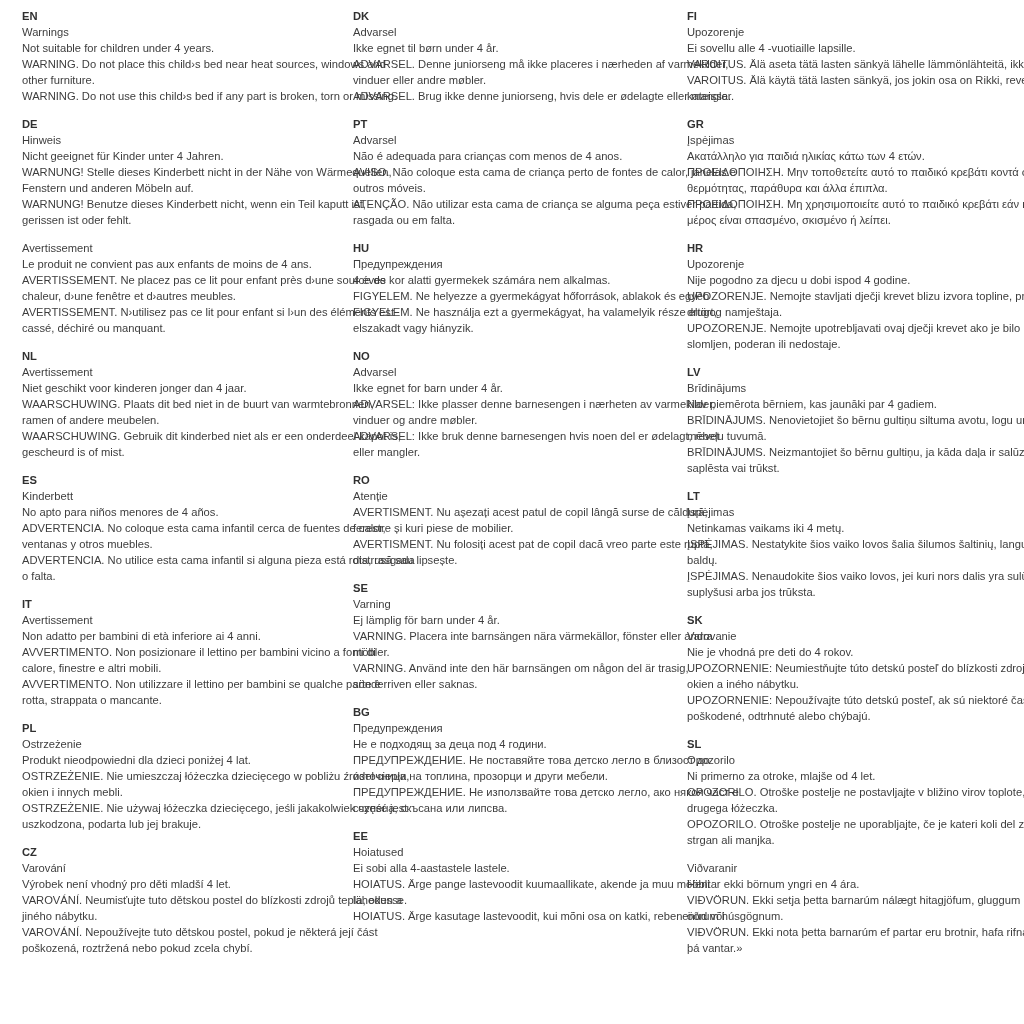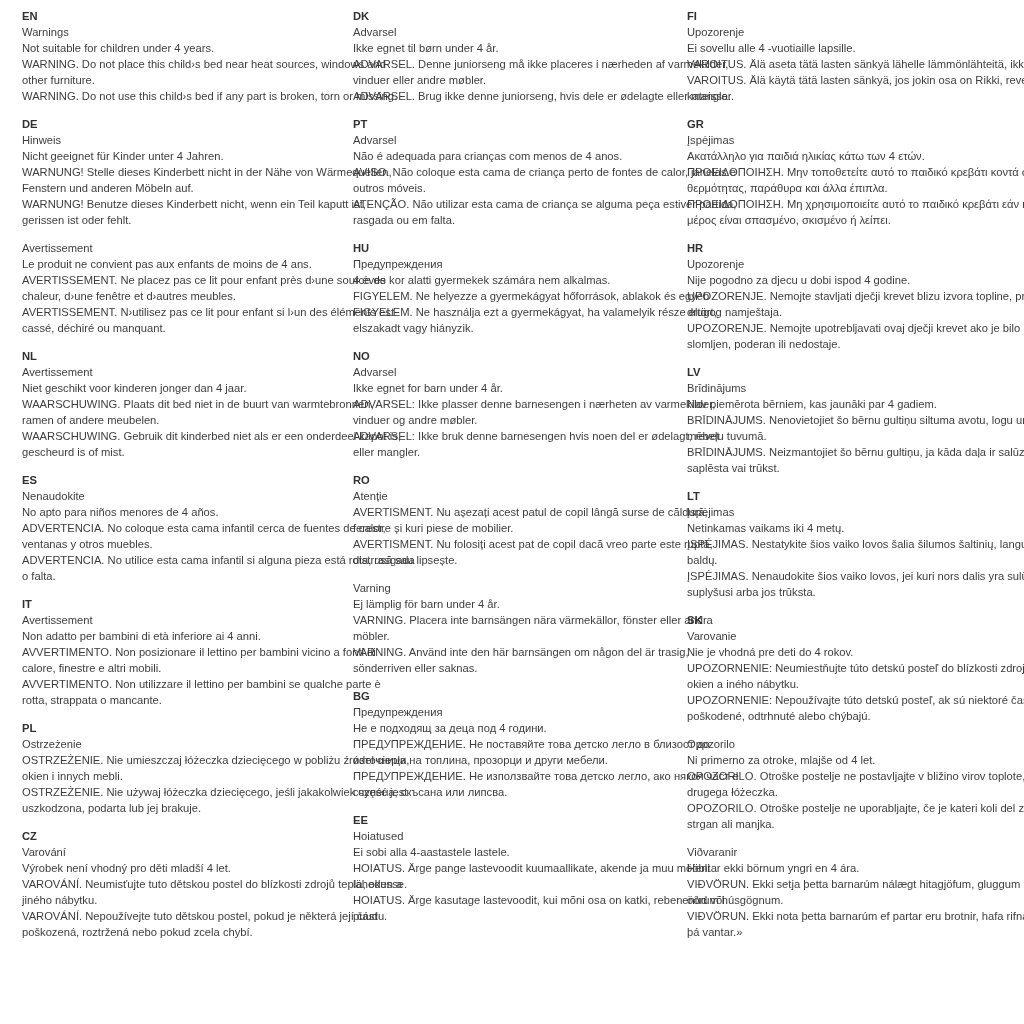--- a/index.html
+++ b/index.html
@@ -73,39 +73,40 @@
         <div class="lang-code">NL</div>
         <div class="line">Avertissement</div>
         <div class="line">Niet geschikt voor kinderen jonger dan 4 jaar.</div>
         <div class="line">WAARSCHUWING. Plaats dit bed niet in de buurt van warmtebronnen,</div>
         <div class="line">ramen of andere meubelen.</div>
         <div class="line">WAARSCHUWING. Gebruik dit kinderbed niet als er een onderdeel kapot is,</div>
         <div class="line">gescheurd is of mist.</div>
       </section>
       <section class="block">
         <div class="lang-code">ES</div>
-        <div class="line">Nenaudokite</div>
+        <div class="line">Kinderbett</div>
         <div class="line">No apto para niños menores de 4 años.</div>
         <div class="line">ADVERTENCIA. No coloque esta cama infantil cerca de fuentes de calor,</div>
         <div class="line">ventanas y otros muebles.</div>
         <div class="line">ADVERTENCIA. No utilice esta cama infantil si alguna pieza está rota, rasgada</div>
         <div class="line">o falta.</div>
       </section>
       <section class="block">
         <div class="lang-code">IT</div>
         <div class="line">Avertissement</div>
         <div class="line">Non adatto per bambini di età inferiore ai 4 anni.</div>
         <div class="line">AVVERTIMENTO. Non posizionare il lettino per bambini vicino a fonti di</div>
         <div class="line">calore, finestre e altri mobili.</div>
         <div class="line">AVVERTIMENTO. Non utilizzare il lettino per bambini se qualche parte è</div>
         <div class="line">rotta, strappata o mancante.</div>
       </section>
       <section class="block">
         <div class="lang-code">PL</div>
         <div class="line">Ostrzeżenie</div>
+        <div class="line">Produkt nieodpowiedni dla dzieci poniżej 4 lat.</div>
         <div class="line">OSTRZEŻENIE. Nie umieszczaj łóżeczka dziecięcego w pobliżu źródeł ciepła,</div>
         <div class="line">okien i innych mebli.</div>
         <div class="line">OSTRZEŻENIE. Nie używaj łóżeczka dziecięcego, jeśli jakakolwiek część jest</div>
         <div class="line">uszkodzona, podarta lub jej brakuje.</div>
       </section>
       <section class="block">
         <div class="lang-code">CZ</div>
         <div class="line">Varování</div>
         <div class="line">Výrobek není vhodný pro děti mladší 4 let.</div>
         <div class="line">VAROVÁNÍ. Neumisťujte tuto dětskou postel do blízkosti zdrojů tepla, oken a</div>
@@ -151,20 +152,21 @@
       </section>
       <section class="block">
         <div class="lang-code">RO</div>
         <div class="line">Atenție</div>
         <div class="line">AVERTISMENT. Nu așezați acest patul de copil lângă surse de căldură,</div>
         <div class="line">ferestre și kuri piese de mobilier.</div>
         <div class="line">AVERTISMENT. Nu folosiți acest pat de copil dacă vreo parte este ruptă,</div>
         <div class="line">distrusă sau lipsește.</div>
       </section>
       <section class="block">
+        <div class="lang-code">SE</div>
         <div class="line">Varning</div>
         <div class="line">Ej lämplig för barn under 4 år.</div>
         <div class="line">VARNING. Placera inte barnsängen nära värmekällor, fönster eller andra</div>
         <div class="line">möbler.</div>
         <div class="line">VARNING. Använd inte den här barnsängen om någon del är trasig,</div>
         <div class="line">sönderriven eller saknas.</div>
       </section>
       <section class="block">
         <div class="lang-code">BG</div>
         <div class="line">Предупреждения</div>
@@ -174,21 +176,20 @@
         <div class="line">ПРЕДУПРЕЖДЕНИЕ. Не използвайте това детско легло, ако някоя част е</div>
         <div class="line">счупена, скъсана или липсва.</div>
       </section>
       <section class="block">
         <div class="lang-code">EE</div>
         <div class="line">Hoiatused</div>
         <div class="line">Ei sobi alla 4-aastastele lastele.</div>
         <div class="line">HOIATUS. Ärge pange lastevoodit kuumaallikate, akende ja muu mööbli</div>
         <div class="line">lähedusse.</div>
         <div class="line">HOIATUS. Ärge kasutage lastevoodit, kui mõni osa on katki, rebenenud või</div>
-        <div class="line">puudu.</div>
       </section>
     </div>
     <div class="col col-3">
       <section class="block">
         <div class="lang-code">FI</div>
         <div class="line">Upozorenje</div>
         <div class="line">Ei sovellu alle 4 -vuotiaille lapsille.</div>
         <div class="line">VAROITUS. Älä aseta tätä lasten sänkyä lähelle lämmönlähteitä, ikkunoita tai</div>
         <div class="line">VAROITUS. Älä käytä tätä lasten sänkyä, jos jokin osa on Rikki, revennyt tai</div>
         <div class="line">kateissa.</div>
@@ -232,20 +233,21 @@
       <section class="block">
         <div class="lang-code">SK</div>
         <div class="line">Varovanie</div>
         <div class="line">Nie je vhodná pre deti do 4 rokov.</div>
         <div class="line">UPOZORNENIE: Neumiestňujte túto detskú posteľ do blízkosti zdrojov tepla,</div>
         <div class="line">okien a iného nábytku.</div>
         <div class="line">UPOZORNENIE: Nepoužívajte túto detskú posteľ, ak sú niektoré časti</div>
         <div class="line">poškodené, odtrhnuté alebo chýbajú.</div>
       </section>
       <section class="block">
+        <div class="lang-code">SL</div>
         <div class="line">Opozorilo</div>
         <div class="line">Ni primerno za otroke, mlajše od 4 let.</div>
         <div class="line">OPOZORILO. Otroške postelje ne postavljajte v bližino virov toplote, oken in</div>
         <div class="line">drugega łóżeczka.</div>
         <div class="line">OPOZORILO. Otroške postelje ne uporabljajte, če je kateri koli del zlomljen,</div>
         <div class="line">strgan ali manjka.</div>
       </section>
       <section class="block">
         <div class="line">Viðvaranir</div>
         <div class="line">Hentar ekki börnum yngri en 4 ára.</div>

